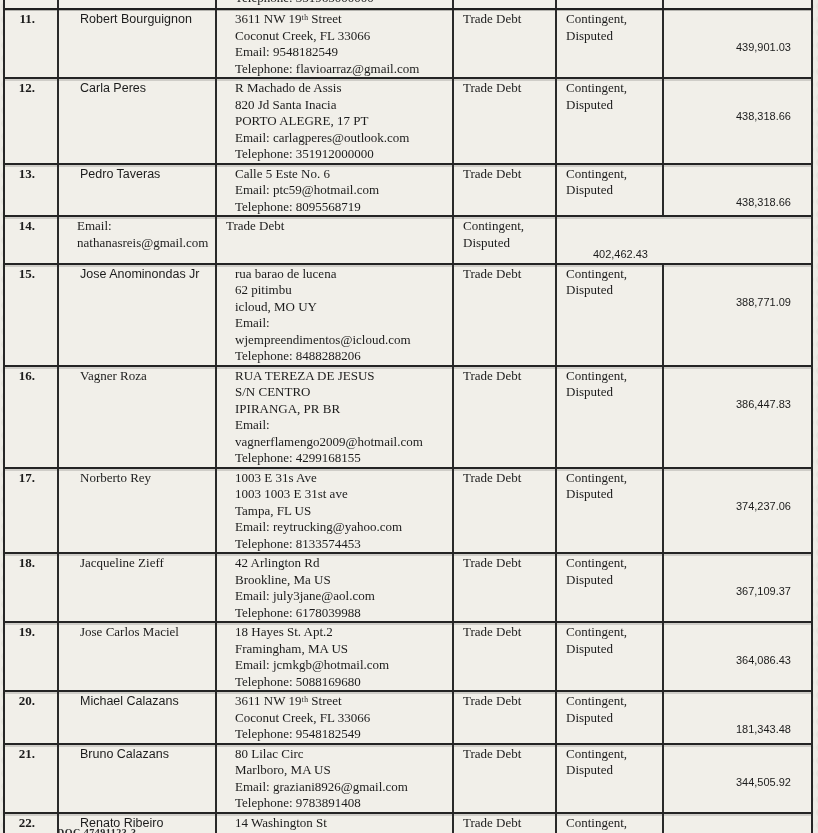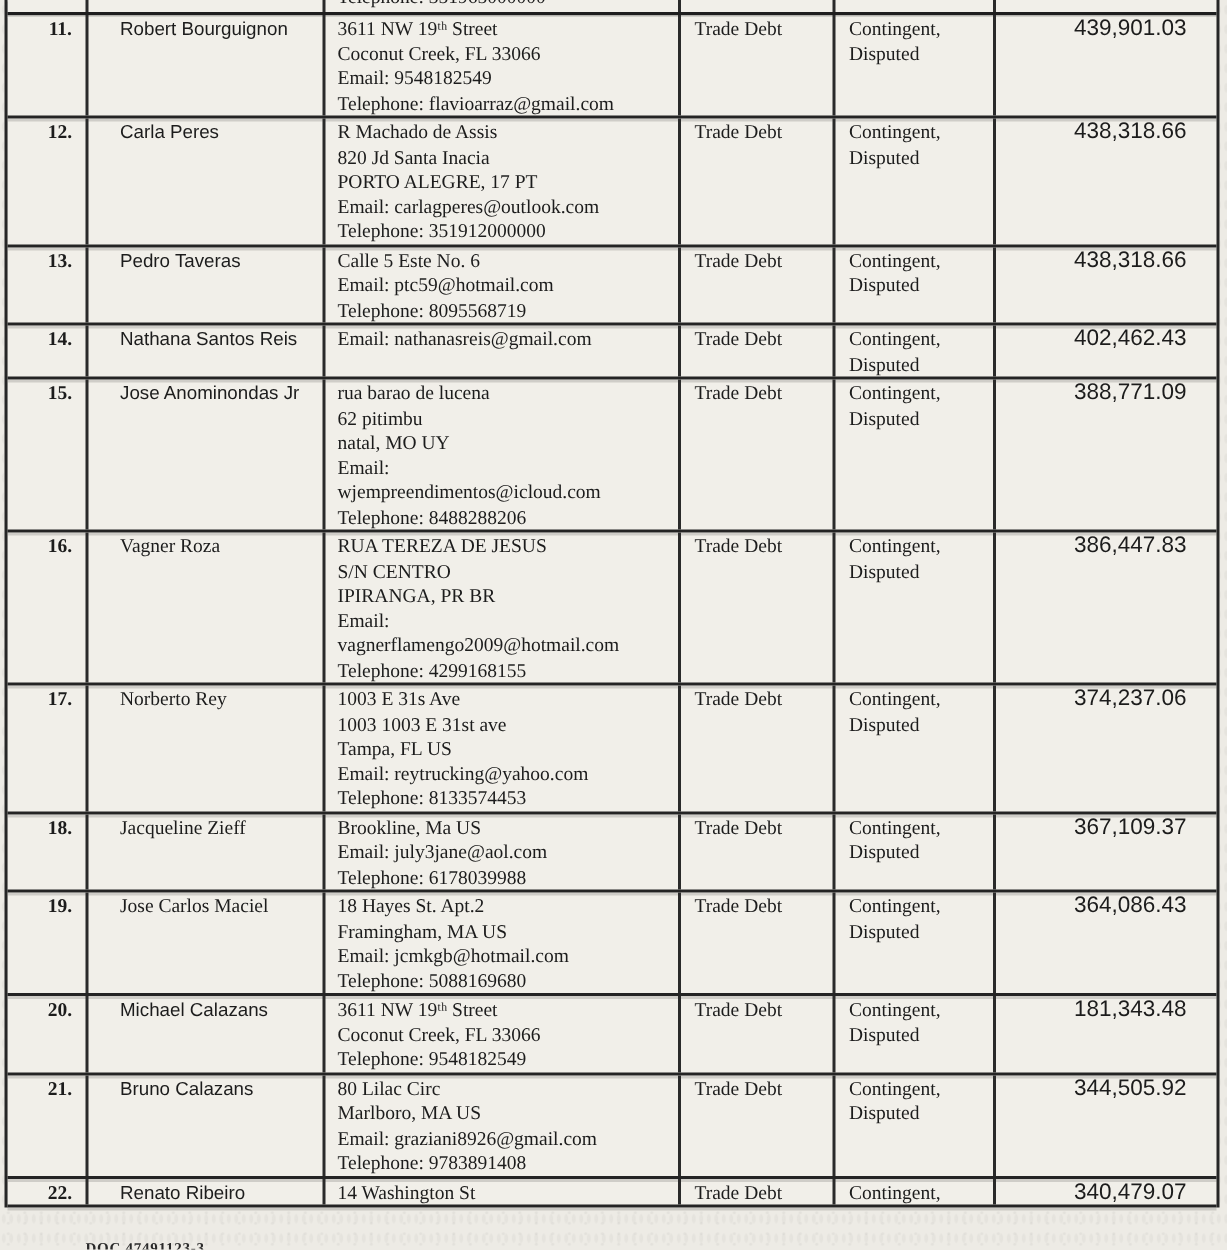--- a/index.html
+++ b/index.html
@@ -26,27 +26,27 @@
   .row{
     display:grid;
     grid-template-columns:54px 158px 237px 103px 107px 143px;
     border-bottom:2px solid #242424;
     box-shadow:0 2px 0 rgba(0,0,0,.14);
     line-height:16.5px;
     font-size:13px;
   }
   .cell{border-right:2px solid #2a2a2a;box-sizing:border-box;padding-top:1px;}
   .cell:last-child{border-right:none;}
-  .c-num{text-align:right;padding-right:9px;font-weight:bold;}
+  .c-num{text-align:right;padding-right:22px;font-weight:bold;}
   .c-name{padding-left:21px;font-family:"Liberation Sans","DejaVu Sans",sans-serif;font-size:12.5px;}
   .c-name.serif{font-family:"Liberation Serif","DejaVu Serif",serif;font-size:13px;}
-  .c-addr{padding-left:8px;padding-right:4px;}
+  .c-addr{padding-left:8px;padding-right:4px;margin-left:10px;}
   .c-nature{padding-left:9px;}
   .c-status{padding-left:9px;}
-  .c-amount{text-align:right;padding-right:16px;font-family:"Liberation Sans","DejaVu Sans",sans-serif;font-size:15px;}
+  .c-amount{text-align:right;padding-right:16px;font-family:"Liberation Sans","DejaVu Sans",sans-serif;font-size:11px;margin-top:28px;}
   
   .partial-row{height:8px;overflow:hidden;border-bottom:2px solid #1e1e1e;box-shadow:0 1px 0 rgba(0,0,0,.25);}
   .partial-row .c-addr div{margin-top:-11px;}
   
   #doc-footer{
     position:absolute;left:57px;top:827px;height:6px;overflow:hidden;
     font-size:10px;font-weight:bold;letter-spacing:.5px;line-height:11px;
     color:#2a2a2a;
   }
 </style>
@@ -113,39 +113,38 @@
     <div class="cell c-nature">Trade Debt</div>
     <div class="cell c-status">
             <div>Contingent,</div>
             <div>Disputed</div>
           </div>
     <div class="cell c-amount">438,318.66</div>
   </div>
 
   <div class="row">
     <div class="cell c-num">14.</div>
-    <div class="cell c-name">Nathana Santos Reis</div>
     <div class="cell c-addr">
             <div>Email:  nathanasreis@gmail.com</div>
           </div>
     <div class="cell c-nature">Trade Debt</div>
     <div class="cell c-status">
             <div>Contingent,</div>
             <div>Disputed</div>
           </div>
     <div class="cell c-amount">402,462.43</div>
   </div>
 
   <div class="row">
     <div class="cell c-num">15.</div>
     <div class="cell c-name">Jose Anominondas Jr</div>
     <div class="cell c-addr">
             <div>rua barao de lucena</div>
             <div>62 pitimbu</div>
-            <div>natal, MO UY</div>
+            <div>icloud, MO UY</div>
             <div>Email:</div>
             <div>wjempreendimentos@icloud.com</div>
             <div>Telephone:  8488288206</div>
           </div>
     <div class="cell c-nature">Trade Debt</div>
     <div class="cell c-status">
             <div>Contingent,</div>
             <div>Disputed</div>
           </div>
     <div class="cell c-amount">388,771.09</div>
@@ -185,20 +184,21 @@
             <div>Contingent,</div>
             <div>Disputed</div>
           </div>
     <div class="cell c-amount">374,237.06</div>
   </div>
 
   <div class="row">
     <div class="cell c-num">18.</div>
     <div class="cell c-name serif">Jacqueline Zieff</div>
     <div class="cell c-addr">
+            <div>42 Arlington Rd</div>
             <div>Brookline, Ma US</div>
             <div>Email:  july3jane@aol.com</div>
             <div>Telephone:  6178039988</div>
           </div>
     <div class="cell c-nature">Trade Debt</div>
     <div class="cell c-status">
             <div>Contingent,</div>
             <div>Disputed</div>
           </div>
     <div class="cell c-amount">367,109.37</div>

